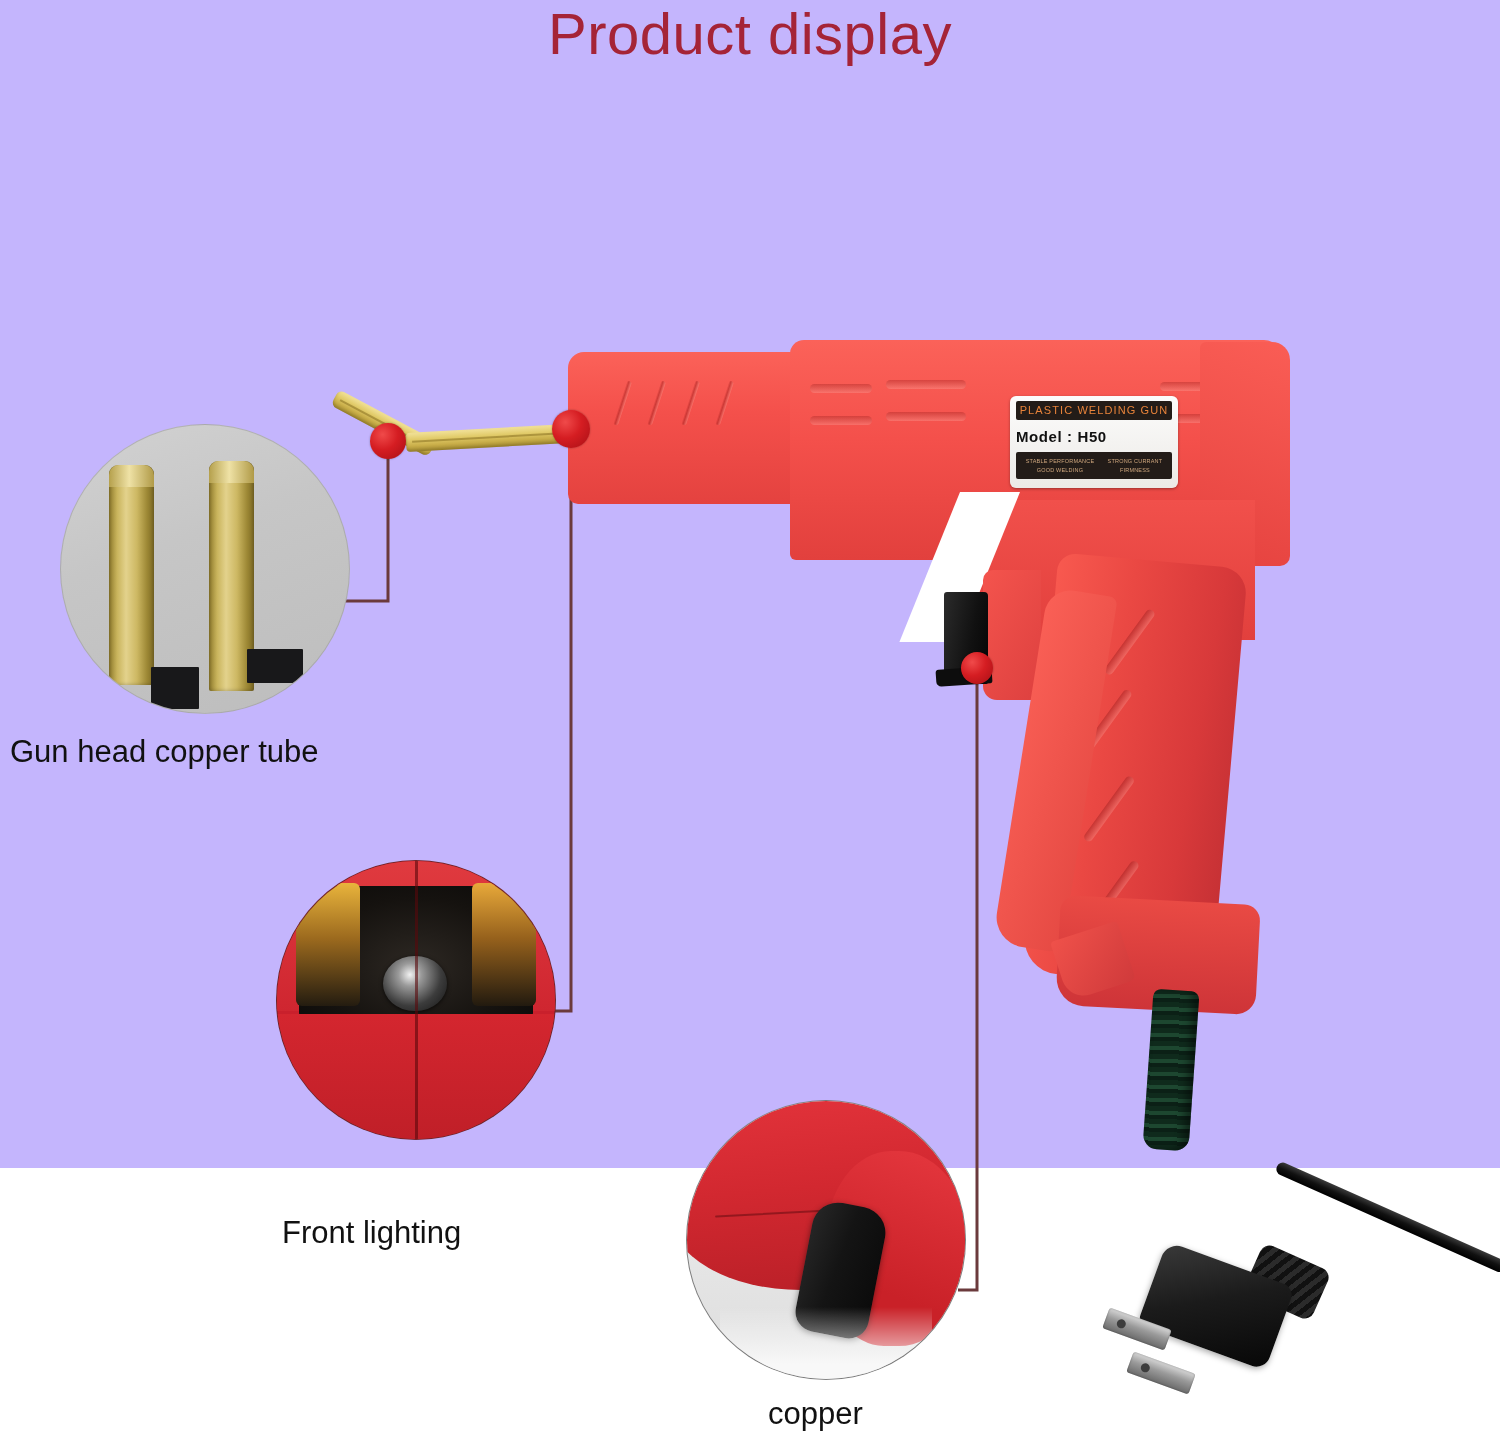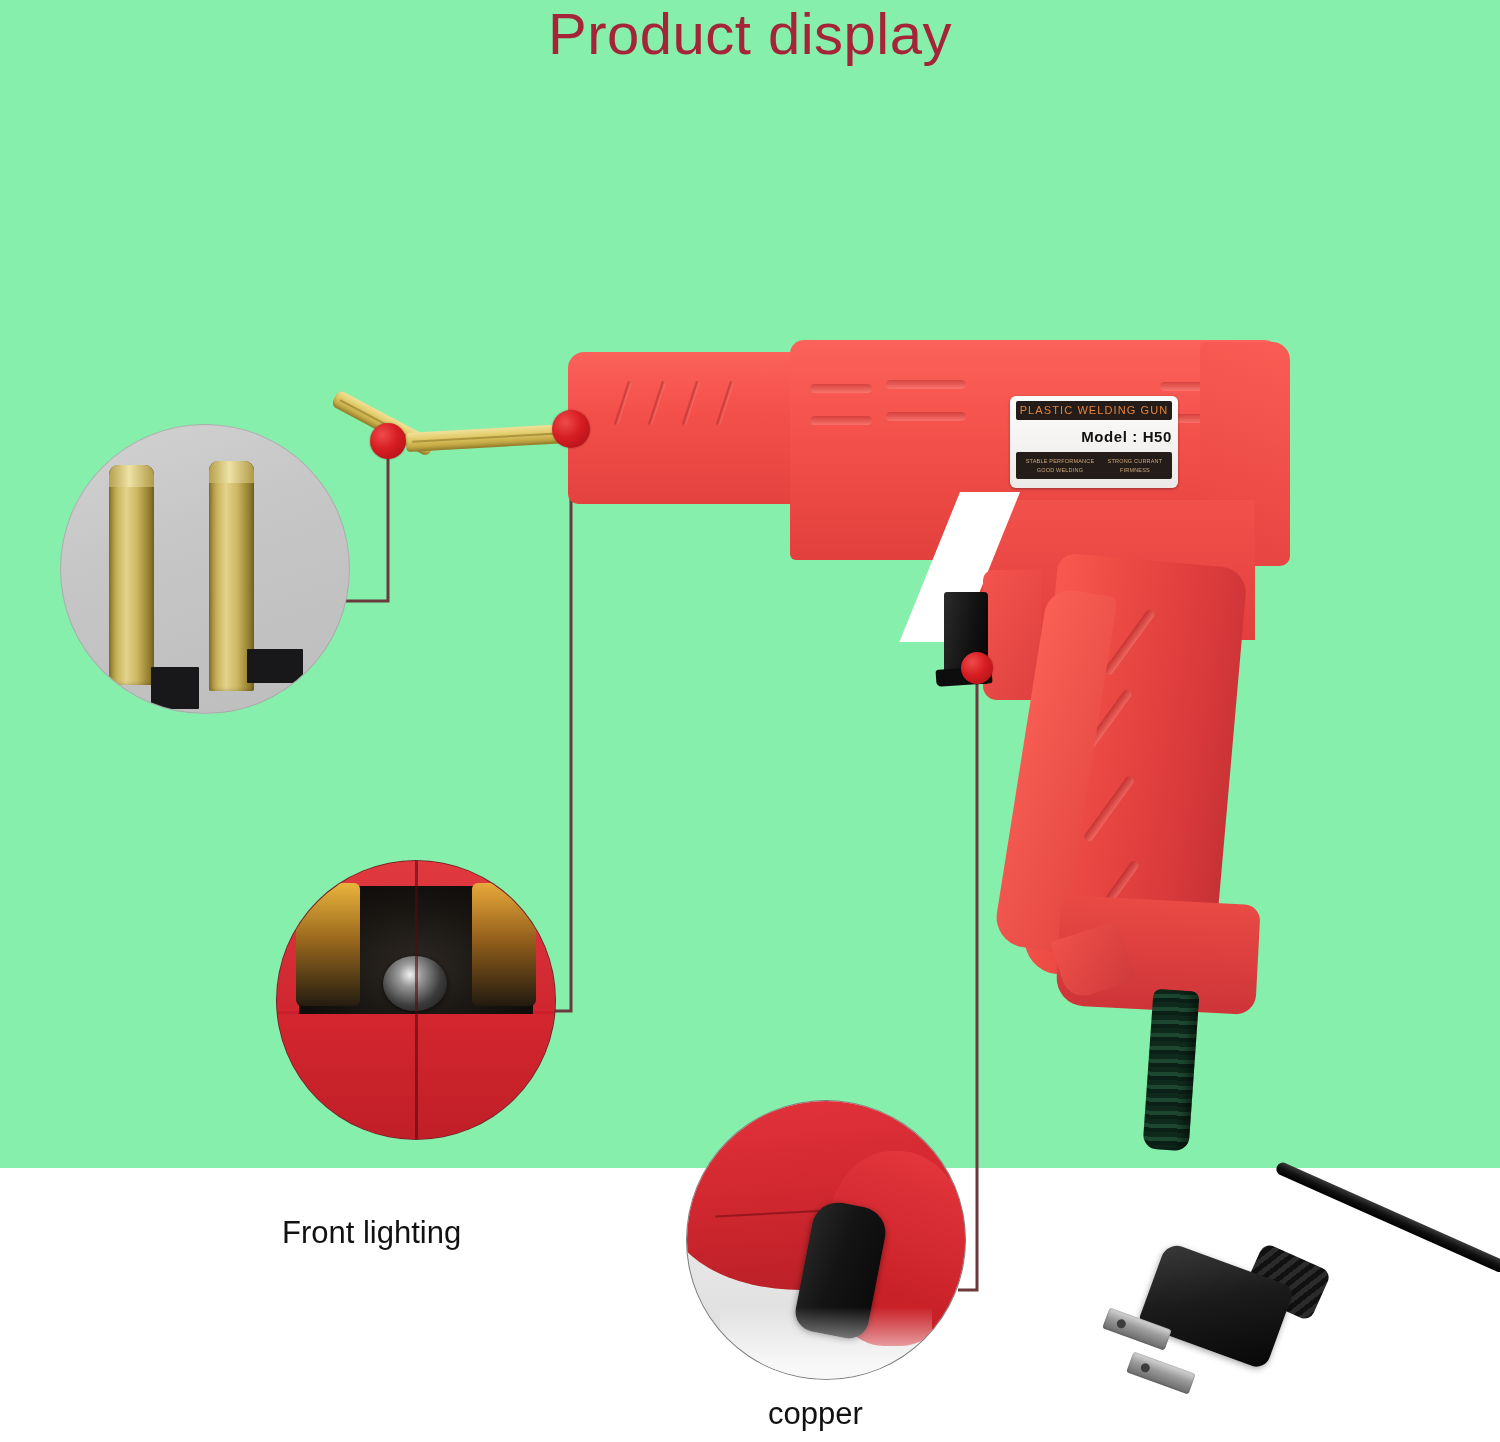--- a/index.html
+++ b/index.html
@@ -13,21 +13,21 @@
     font-family: "Liberation Sans", sans-serif;
     width: 1500px;
     height: 1442px;
     overflow: hidden;
   }
 
   #page {
     position: relative;
     width: 1500px;
     height: 1168px;
-    background: #86efac;
+    background: #c4b5fd;
   }
 
   
   .page-title {
     position: absolute;
     top: 2px;
     left: 0;
     width: 1500px;
     text-align: center;
     font-size: 58px;
@@ -289,21 +289,21 @@
     text-align: center;
     padding: 3px 2px 4px;
     color: #e8833a;
     font-size: 11px;
     letter-spacing: 1.1px;
     font-family: "Liberation Sans", sans-serif;
     white-space: nowrap;
     overflow: hidden;
   }
   .np-model {
-    text-align: right;
+    text-align: left;
     color: #111111;
     font-size: 15px;
     font-weight: bold;
     letter-spacing: 0.6px;
     line-height: 1;
     padding: 1px 0 0;
   }
   .np-footer {
     background: #231c18;
     border-radius: 2px;
@@ -565,16 +565,17 @@
     <div class="plug-strain"></div>
     <div class="plug-body"></div>
     <div class="plug-prong" id="prong-a">
       <div class="prong-hole"></div>
     </div>
     <div class="plug-prong" id="prong-b">
       <div class="prong-hole"></div>
     </div>
   </div>
 
+  <div class="callout-label" id="label-copper">Gun head copper tube</div>
   <div class="callout-label" id="label-light">Front lighting</div>
   <div class="callout-label" id="label-switch">copper</div>
 
 </div>
 
 </body></html>

